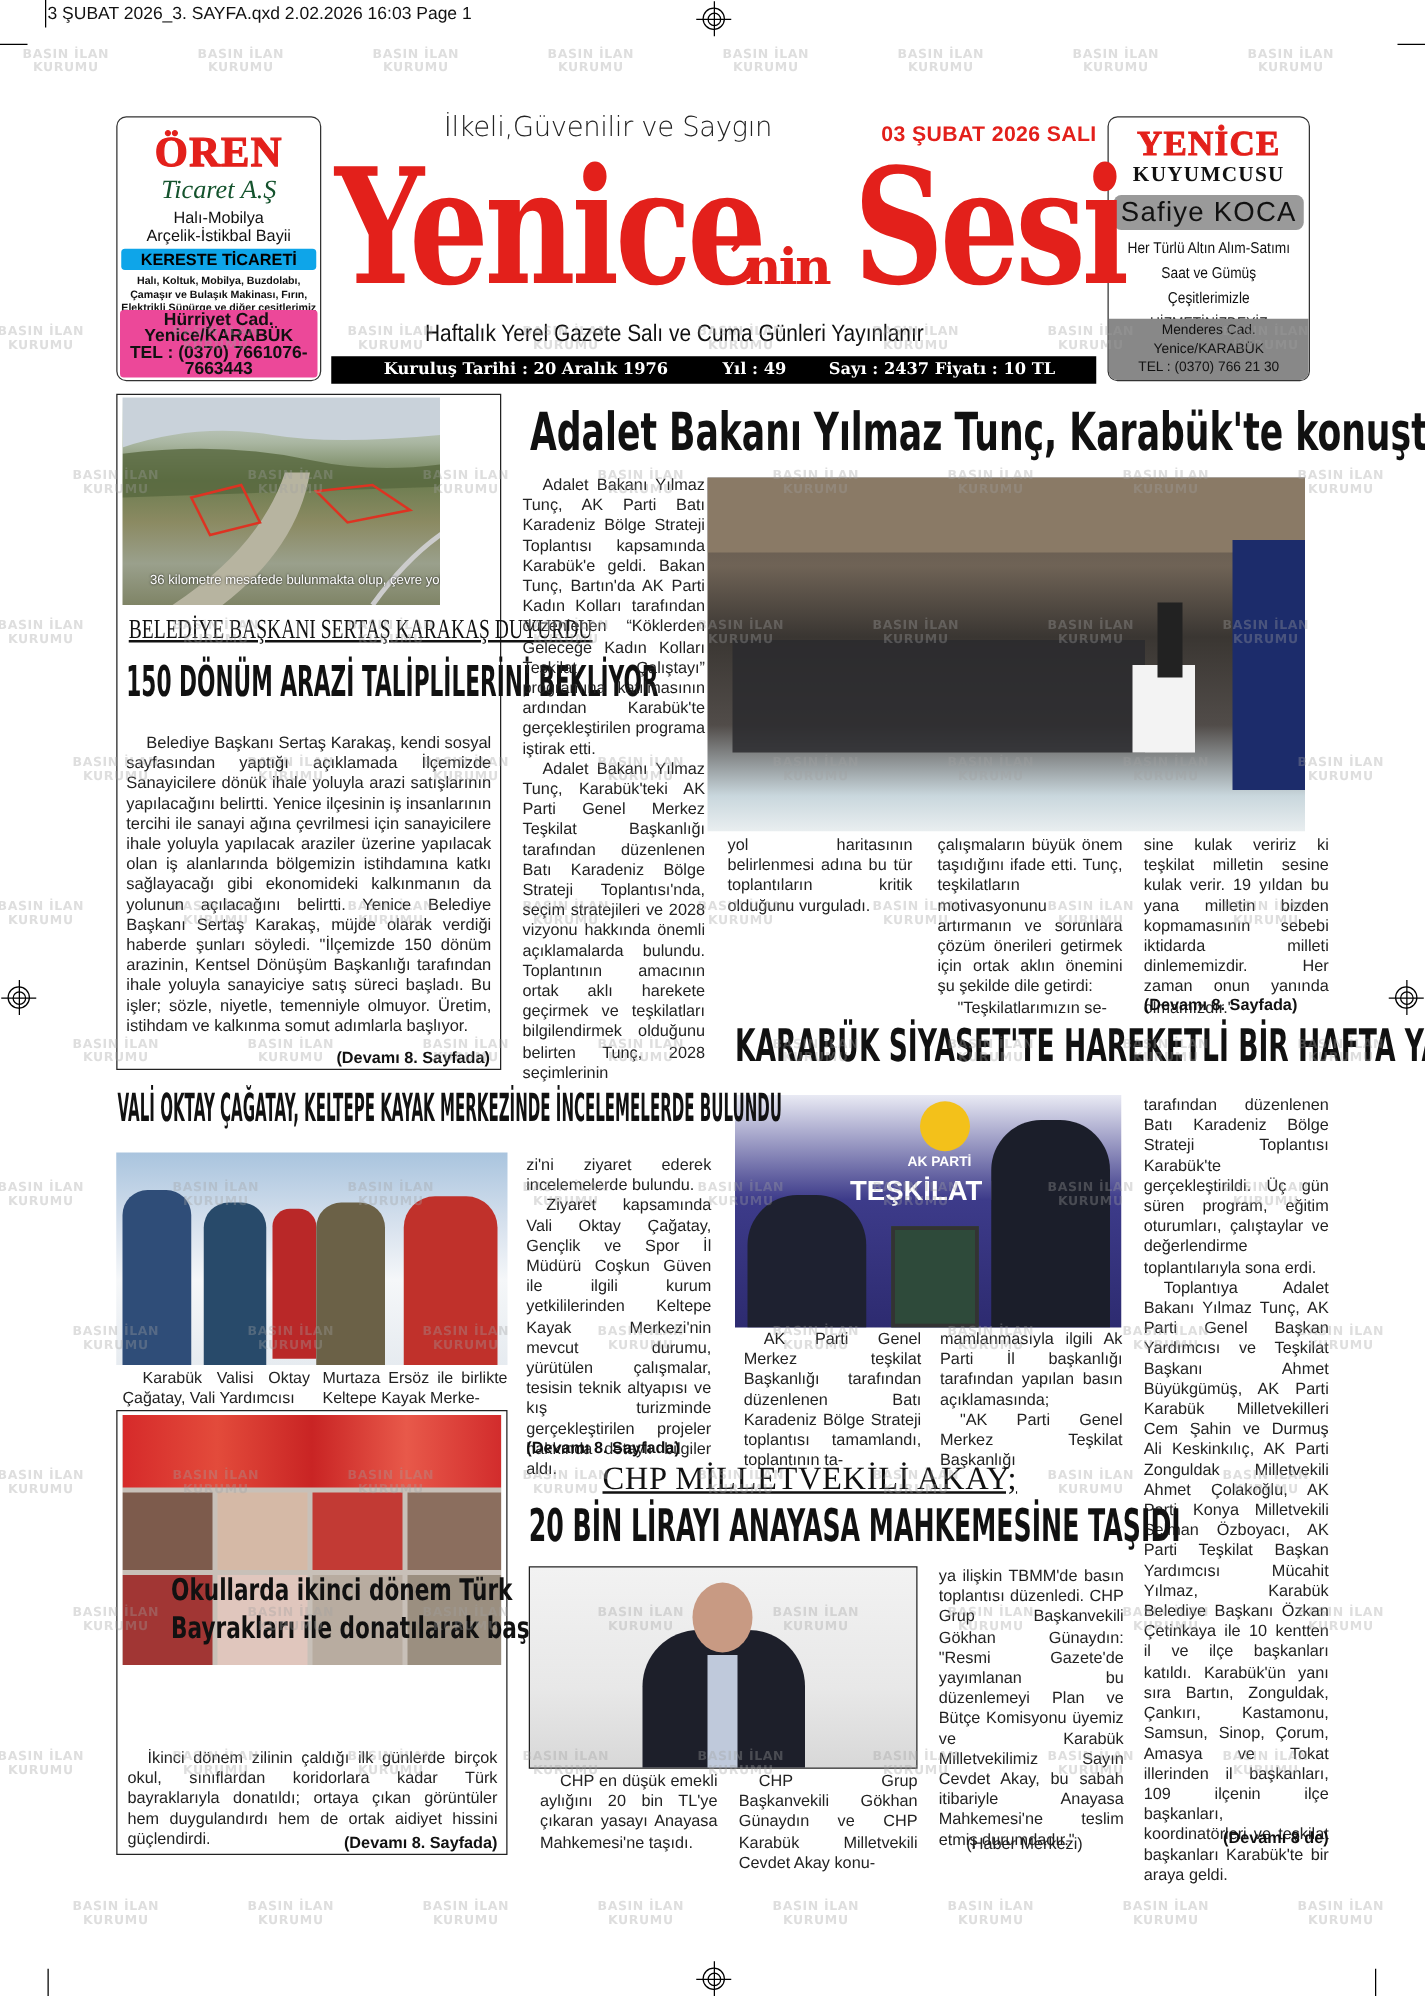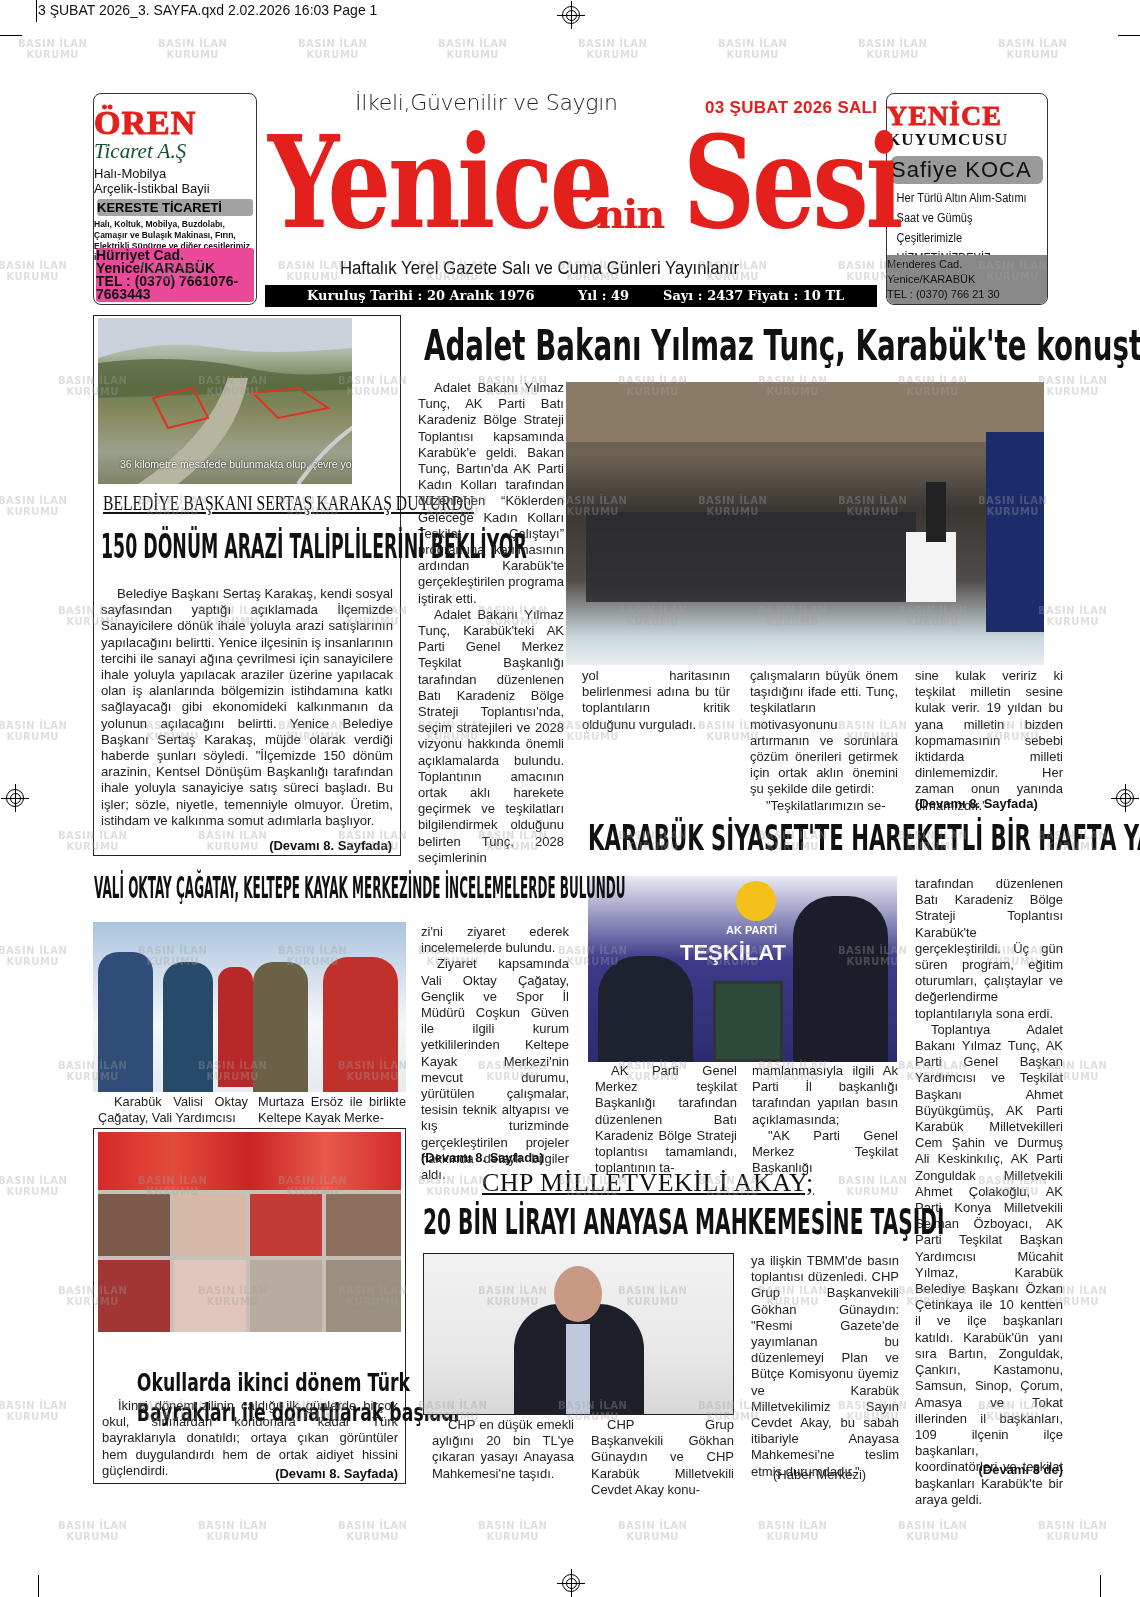--- a/index.html
+++ b/index.html
@@ -9,27 +9,27 @@
 .slug{left:38px;top:2px;font-size:14px;color:#111}
 .slugline{left:36px;top:0;width:1px;height:22px;background:#000}
 .crop-h{height:1px;background:#000}
 .crop-v{width:1px;background:#000}
 .reg{width:18px;height:18px;border:1.5px solid #000;border-radius:50%}
 .reg::before{content:"";position:absolute;left:3px;top:3px;width:9px;height:9px;border:1.5px solid #000;border-radius:50%}
 .reg::after{content:"";position:absolute;left:-6px;top:7.5px;width:28px;height:1px;background:#000}
 .regv{position:absolute;left:7.5px;top:-6px;width:1px;height:28px;background:#000}
 .wm{font-family:"DejaVu Sans",sans-serif;font-weight:bold;font-size:10px;color:rgba(160,160,160,.35);line-height:11px;text-align:center;letter-spacing:.5px;pointer-events:none}
 
-.ad{border:1.5px solid #333;border-radius:8px;background:#fff;overflow:hidden;}
+.ad{border:1.5px solid #333;border-radius:8px;background:#fff;overflow:hidden;text-align:center}
 .oren{left:93px;top:93px;width:164px;height:212px}
 .oren .brand{font-family:"Liberation Serif",serif;font-weight:900;color:#e3201b;font-size:34px;line-height:34px;margin-top:12px;letter-spacing:1px;-webkit-text-stroke:1px #e3201b}
 .oren .tic{font-family:"Liberation Serif",serif;font-style:italic;font-size:21px;line-height:22px;color:#14532d}
 .oren .l1{font-size:13px;line-height:15px;margin-top:4px}
 .oren .l2{font-size:13px;line-height:15px}
-.oren .ker{margin:3px 3px 0;background:#a3a3a3;color:#111;font-weight:bold;font-size:13px;border-radius:3px;line-height:17px;color:#000}
+.oren .ker{margin:3px 3px 0;background:#0ea5e9;color:#111;font-weight:bold;font-size:13px;border-radius:3px;line-height:17px;color:#000}
 .oren .small{font-size:8.5px;font-weight:bold;line-height:11px;margin-top:3px}
 .oren .foot{position:absolute;left:2px;right:2px;bottom:2px;background:#ec4899;font-size:14px;font-weight:bold;line-height:13px;border-radius:3px;padding:1px 0}
 .kuy{left:886px;top:93px;width:162px;height:212px}
 .kuy .brand{font-family:"Liberation Serif",serif;font-weight:900;color:#e3201b;font-size:28px;line-height:28px;margin-top:8px;letter-spacing:1px;-webkit-text-stroke:.8px #e3201b}
 .kuy .sub{font-family:"Liberation Serif",serif;font-weight:900;font-size:17px;letter-spacing:1px;line-height:20px}
 .kuy .name{margin:6px 4px 0;background:#9a9a9a;border-radius:6px;font-size:22px;line-height:28px;color:#111;letter-spacing:1px}
 .kuy .t{font-family:"Liberation Sans Narrow","Liberation Sans",sans-serif;font-size:12.5px;line-height:20px;transform:scaleX(.88)}
 .kuy .foot{position:absolute;left:0;right:0;bottom:0;background:#888;font-size:11px;line-height:15px;padding:2px 0}
 
 .slogan{left:355px;top:90px;font-size:22px;color:#222;font-family:"DejaVu Sans",sans-serif;font-weight:300;letter-spacing:-.3px}
@@ -206,21 +206,21 @@
   <div class="abs" style="left:0;top:0;width:303px;height:58px;background:linear-gradient(90deg,#d62a2a,#e34b3b,#c92424,#e8594a,#d22c2c)"></div>
   <div class="abs" style="left:0;top:62px;width:72px;height:62px;background:#7d5b4c"></div>
   <div class="abs" style="left:76px;top:62px;width:72px;height:62px;background:#d5b9a6"></div>
   <div class="abs" style="left:152px;top:62px;width:72px;height:62px;background:#c23a34"></div>
   <div class="abs" style="left:228px;top:62px;width:75px;height:62px;background:#8b6e5e"></div>
   <div class="abs" style="left:0;top:128px;width:72px;height:72px;background:#a13634"></div>
   <div class="abs" style="left:76px;top:128px;width:72px;height:72px;background:#e0c6bd"></div>
   <div class="abs" style="left:152px;top:128px;width:72px;height:72px;background:#b8aca0"></div>
   <div class="abs" style="left:228px;top:128px;width:75px;height:72px;background:#9b8f80"></div>
 </div>
-<div class="abs" style="left:93px;top:1368px;width:313px;text-align:center">
+<div class="abs" style="left:93px;top:1257px;width:313px;text-align:center">
   <div class="cond" style="font-size:24px;line-height:30px;transform:scaleX(.72);transform-origin:center;display:block">Okullarda ikinci dönem Türk</div>
   <div class="cond" style="font-size:24px;line-height:30px;transform:scaleX(.72);transform-origin:center;display:block">Bayrakları ile donatılarak başladı</div>
 </div>
 <div class="abs col-text" style="left:102px;top:1398px;width:296px">
   <p>İkinci dönem zilinin çaldığı ilk günlerde birçok okul, sınıflardan koridorlara kadar Türk bayraklarıyla donatıldı; ortaya çıkan görüntüler hem duygulandırdı hem de ortak aidiyet hissini güçlendirdi.</p>
 </div>
 <div class="abs more" style="left:250px;top:1466px;width:148px">(Devamı 8. Sayfada)</div>
 
 <div class="abs under" style="left:482px;top:1168px;font-size:26px;letter-spacing:.5px">CHP MİLLETVEKİLİ AKAY;</div>
 <div class="abs cond" style="left:423px;top:1200px;font-size:36px;line-height:44px;transform:scaleX(.56)">20 BİN LİRAYI  ANAYASA MAHKEMESİNE TAŞIDI</div>

